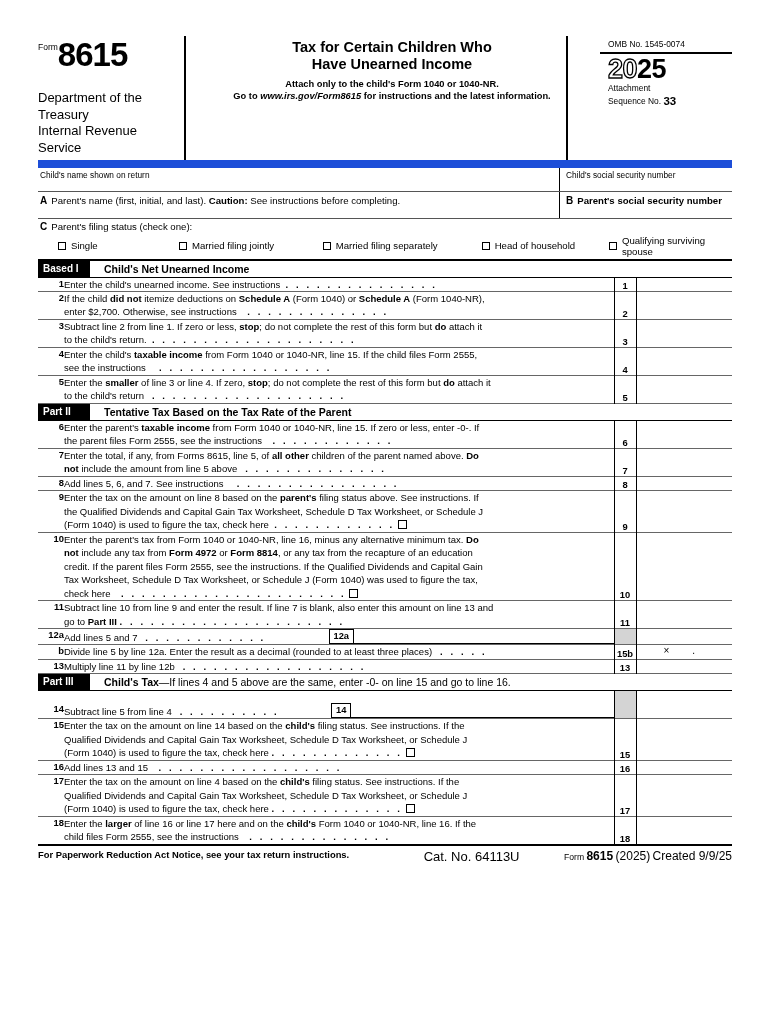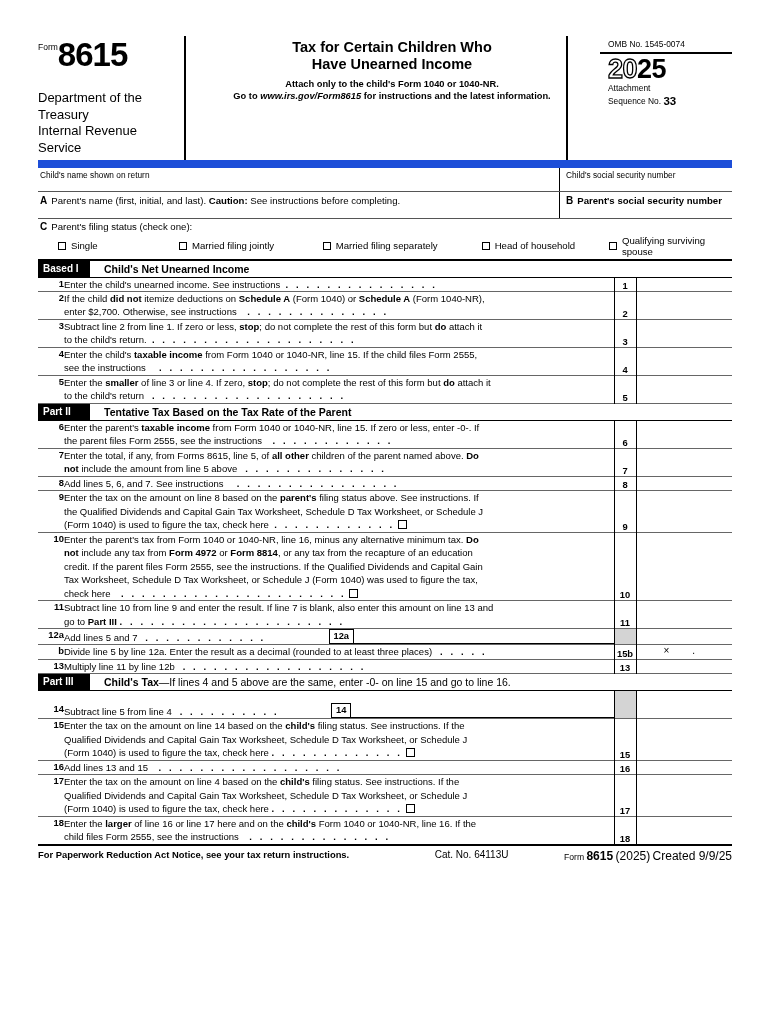--- a/index.html
+++ b/index.html
@@ -71,21 +71,21 @@
   .inlinebox { display:inline-block; border:1px solid #000; font-weight:bold; font-size:9.3px;
                padding:0px 4px; margin-left:5px; background:#fff; }
   .inline-wrap { display:flex; align-items:flex-end; }
   .inline-wrap .t { flex:1; }
   .writein { flex:1; border-bottom:0; }
   .times { font-size:10px; text-align:center; padding-top:3px; letter-spacing:10px;}
 
   
   .footer { display:flex; align-items:flex-start; border-top:2.2px solid #000; padding-top:3px; margin-top:0px; }
   .f1 { font-size:9.4px; font-weight:bold; flex:0 0 auto; }
-  .f2 { font-size:10px; flex:1; text-align:center; padding-left:30px;}
+  .f2 { font-size:13px; flex:1; text-align:center; padding-left:30px;}
   .f3 { font-size:8.6px; text-align:right; }
   .f3 b { font-size:12px; }
   .f3 .sm { font-size:12px; }
 </style>
 </head>
 <body>
 
 <div class="page">
  <div class="form">
 

